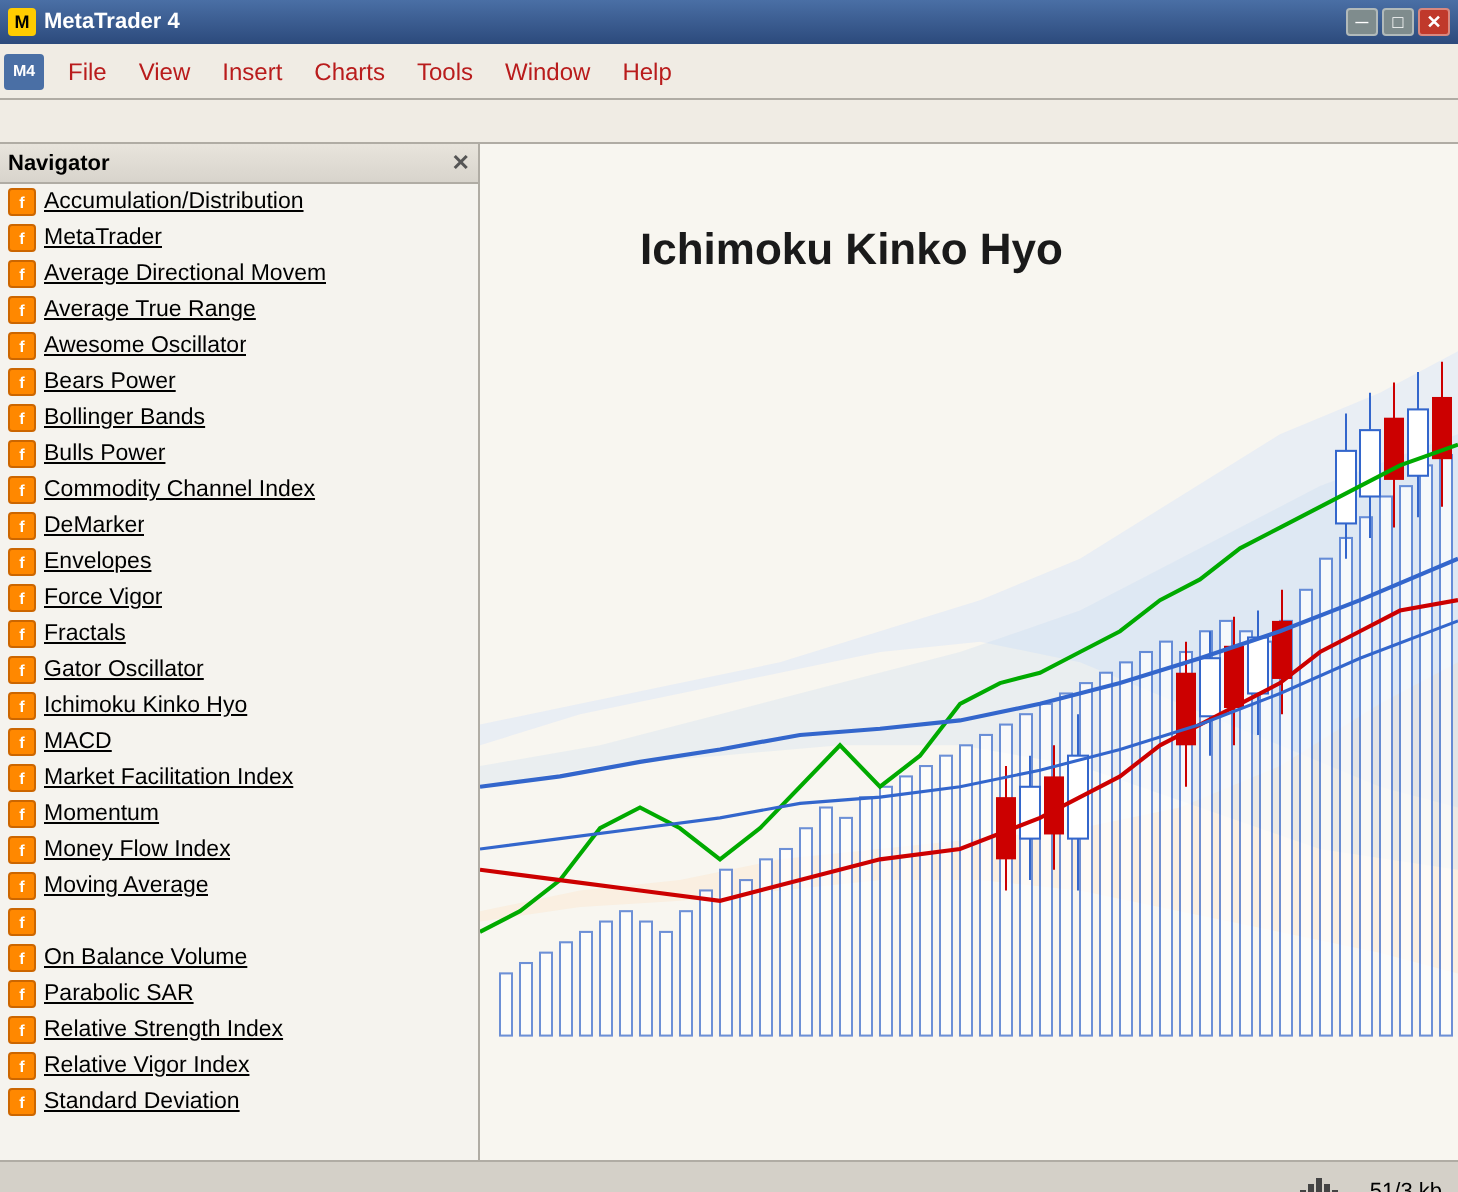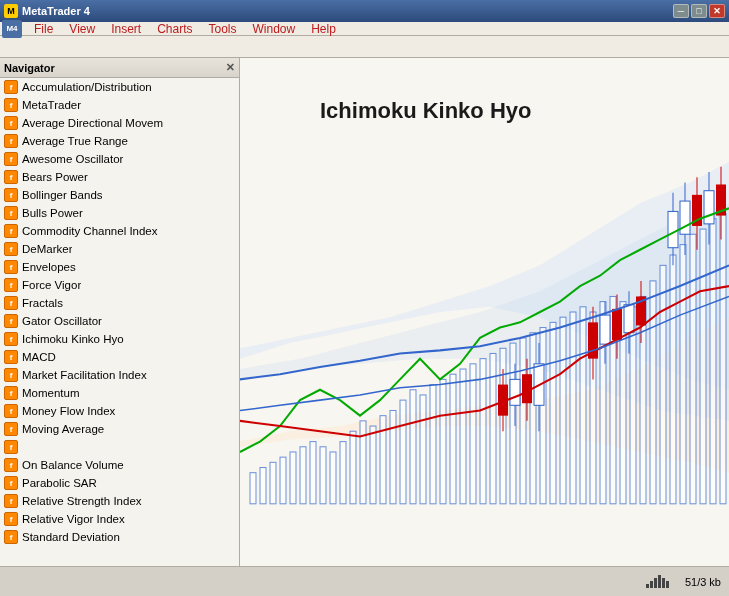--- a/index.html
+++ b/index.html
@@ -55,21 +55,21 @@
       font-size: 9px;
       color: white;
       cursor: pointer;
     }
     .title-btn.close { background: #c0392b; }
     .title-btn.min { background: #7f8c8d; }
     .title-btn.max { background: #7f8c8d; }
 
     
     .menu-bar {
-      height: 14px;
+      height: 28px;
       background: #f0ece4;
       display: flex;
       align-items: center;
       padding: 0 2px;
       border-bottom: 1px solid #b0aca4;
     }
     .menu-item {
       padding: 2px 8px;
       cursor: pointer;
       font-size: 12px;
@@ -147,20 +147,21 @@
       color: white;
       font-weight: bold;
       margin-right: 4px;
       flex-shrink: 0;
     }
     .nav-label {
       font-size: 11.5px;
       color: inherit;
       overflow: hidden;
       text-overflow: ellipsis;
+      text-decoration: underline;
     }
 
     
     .navigator-list::-webkit-scrollbar { width: 12px; }
     .navigator-list::-webkit-scrollbar-track { background: #f0ece4; }
     .navigator-list::-webkit-scrollbar-thumb { background: #b0aca4; border: 1px solid #908c84; }
 
     
     .navigator-tabs {
       height: 22px;

